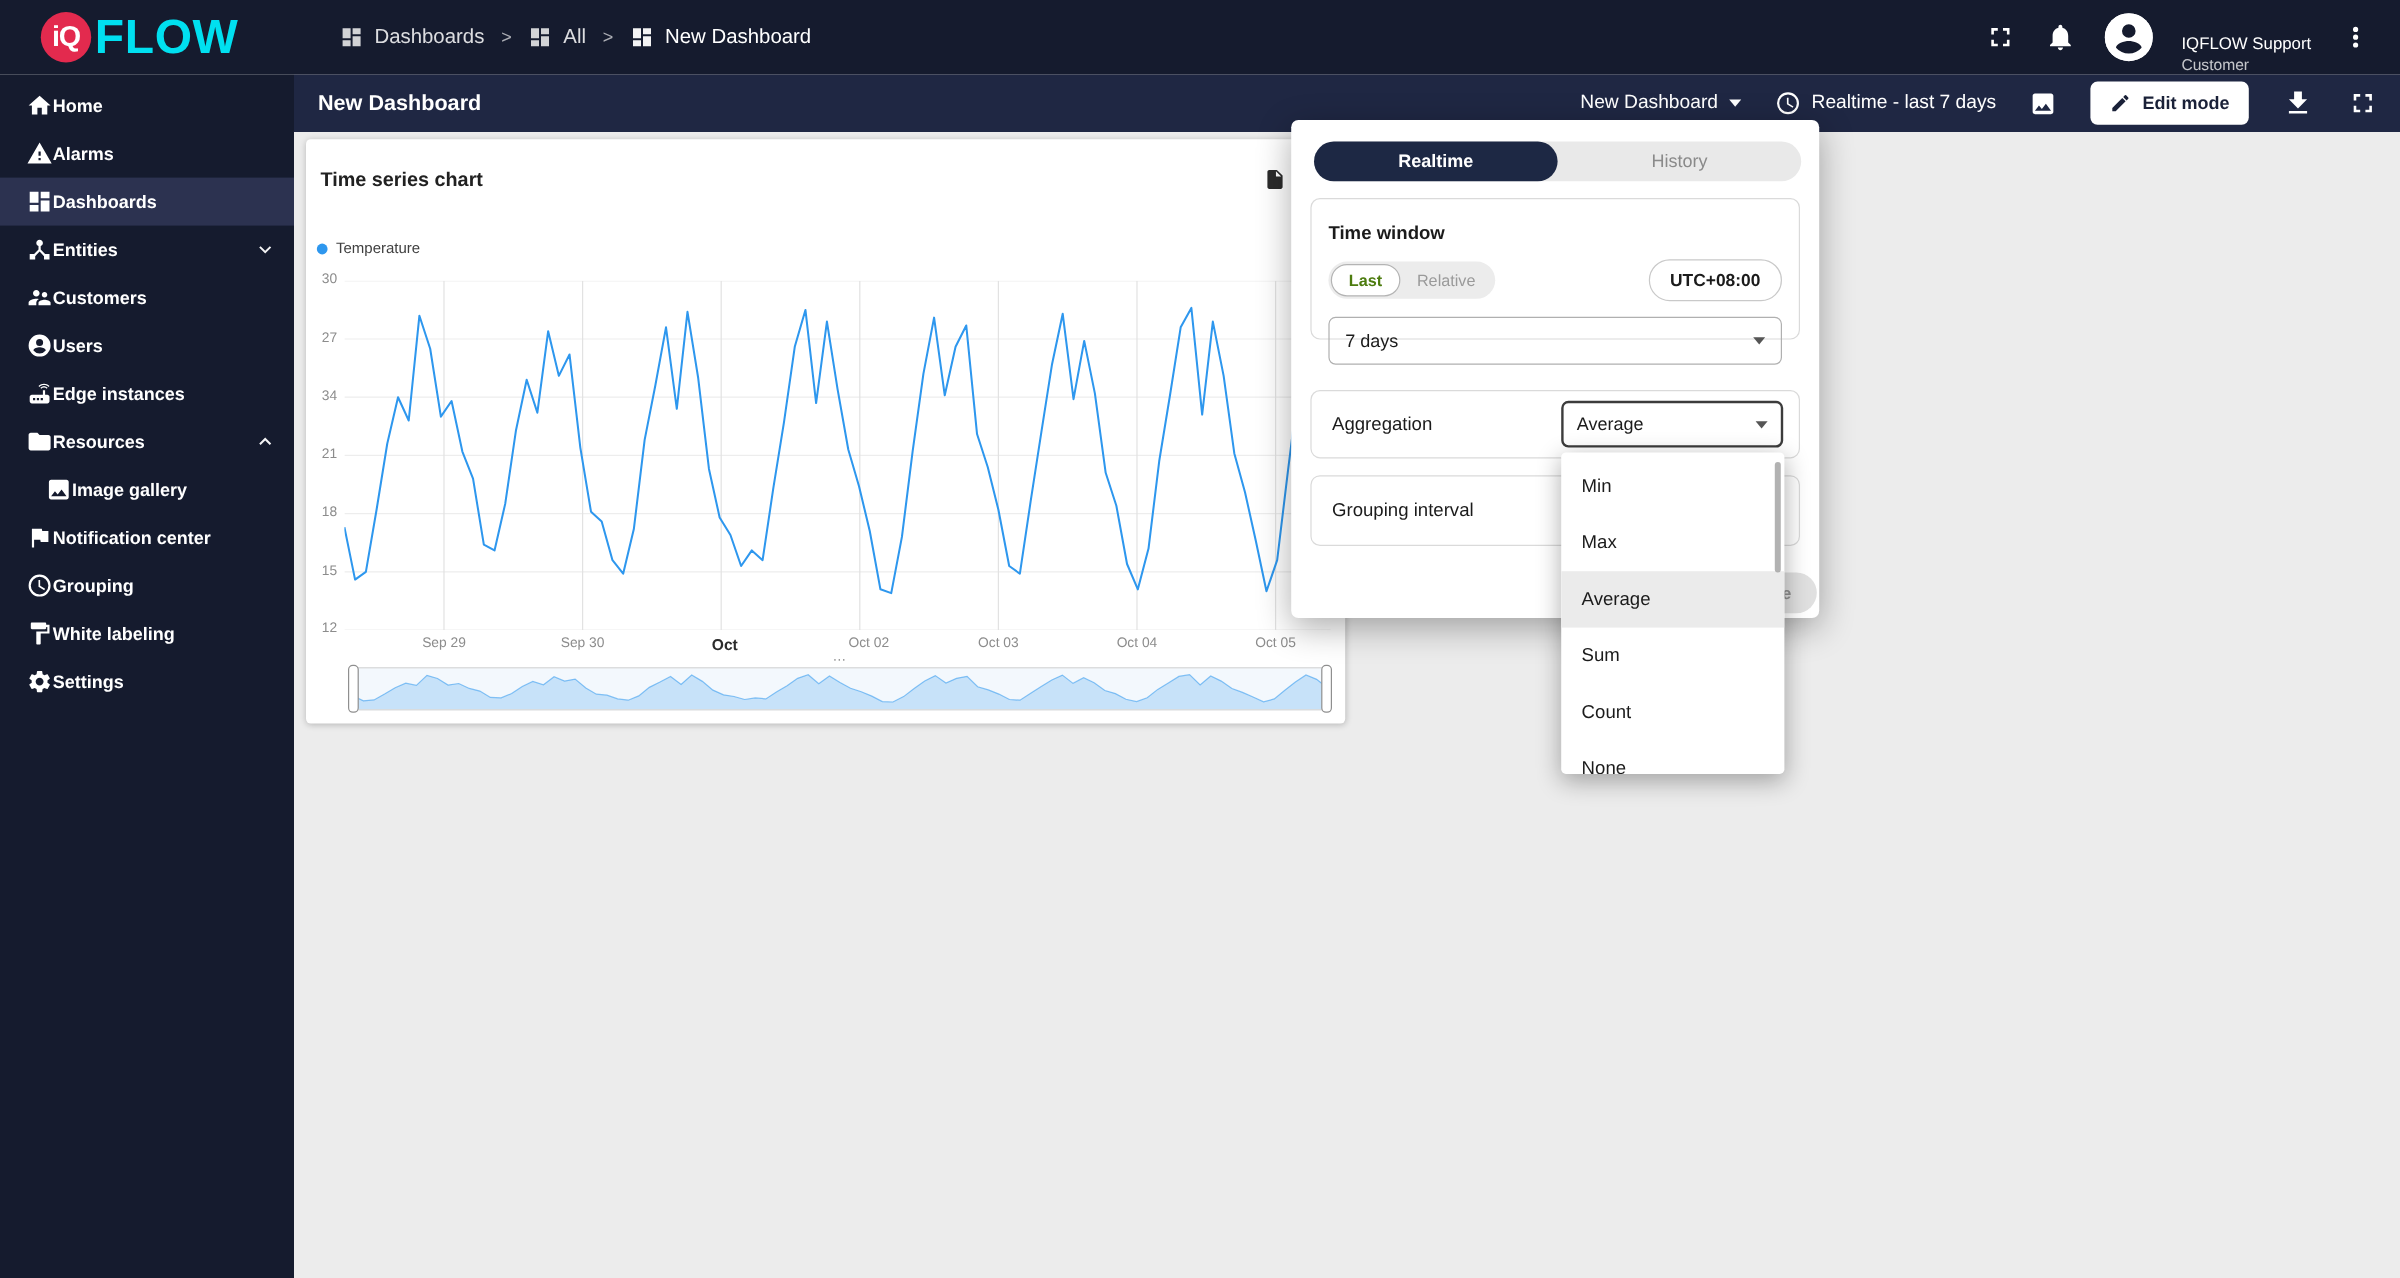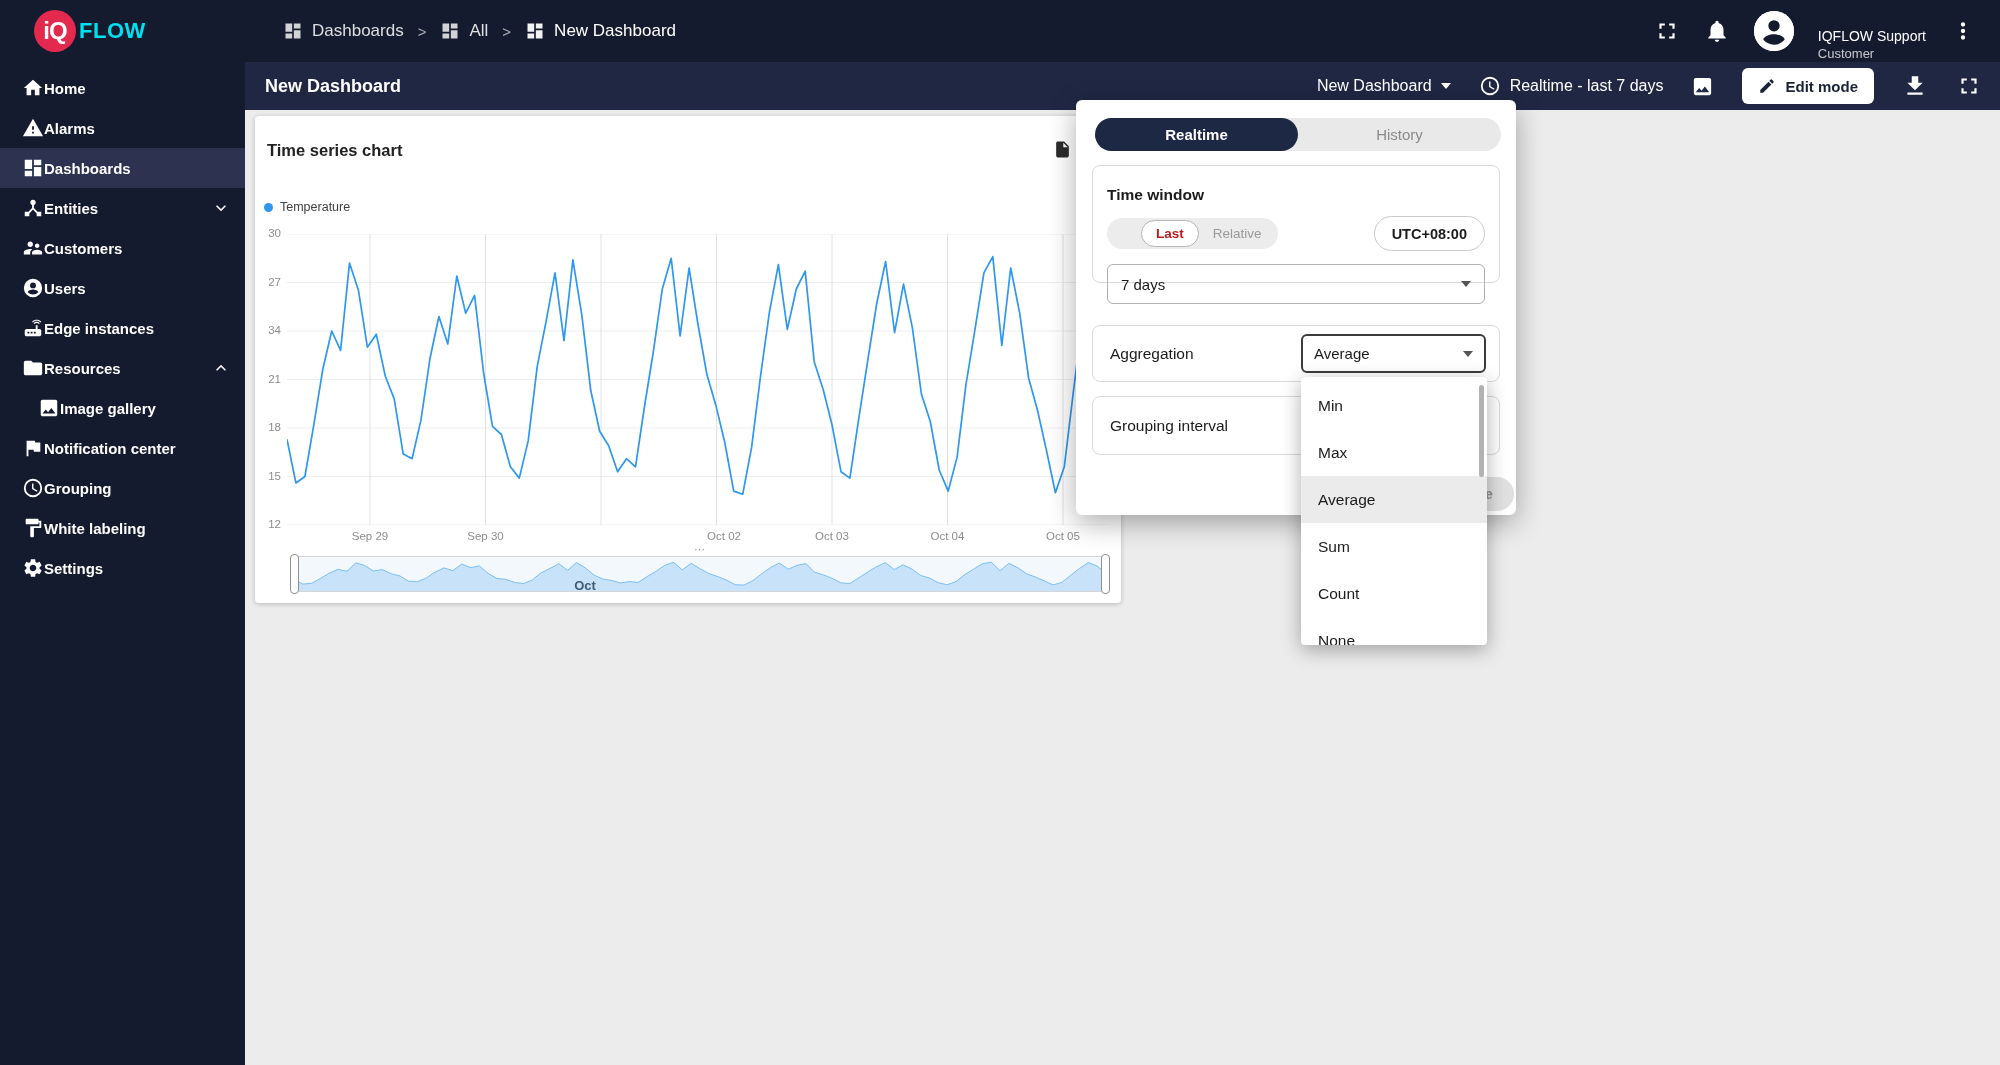--- a/index.html
+++ b/index.html
@@ -5,21 +5,21 @@
   * { box-sizing: border-box; margin: 0; padding: 0; }
   html,body { width:2000px; height:1065px; overflow:hidden; }
   body { font-family:"Liberation Sans", sans-serif; background:#ececec; position:relative; color:#1b1b1b; }
   .ic { display:inline-flex; align-items:center; justify-content:center; }
   .ic svg { width:100%; height:100%; display:block; }
 
   
   .topbar { position:absolute; left:0; top:0; width:2000px; height:62px; background:#151b2e; display:flex; align-items:center; color:#fff; z-index:12; }
   .logo { width:245px; padding-left:34px; display:flex; align-items:center; gap:3px; }
   .logo-circle { width:42px; height:42px; border-radius:50%; background:#e32a4e; color:#fff; display:flex; align-items:center; justify-content:center; font-weight:bold; font-size:24px; letter-spacing:-1px; }
-  .logo-text { font-size:22px; font-weight:bold; color:#00e0f0; letter-spacing:0.5px; }
+  .logo-text { font-size:40px; font-weight:bold; color:#00e0f0; letter-spacing:0.5px; }
   .breadcrumb { margin-left:38px; display:flex; align-items:center; font-size:17px; }
   .crumb { display:flex; align-items:center; gap:9px; color:rgba(255,255,255,.85); cursor:pointer; }
   .crumb.last { color:#fff; }
   .crumb .ic { width:20px; height:20px; opacity:.95; }
   .crumb-sep { color:rgba(255,255,255,.65); margin:0 14px; font-size:15px; }
   .topbar-right { margin-left:auto; display:flex; align-items:center; gap:24px; padding-right:24px; }
   .tb-icon { width:26px; height:26px; color:#fff; cursor:pointer; }
   .avatar { width:40px; height:40px; border-radius:50%; background:#fff; color:#151b2e; cursor:pointer; }
   .avatar svg { width:100%; height:100%; }
   .user-block { line-height:1.3;margin-top:28px; }
@@ -64,21 +64,21 @@
   
   .time-panel { position:absolute; left:1076px; top:100px; width:440px; height:415px; background:#fff; border-radius:6px; box-shadow:0 8px 28px rgba(0,0,0,.32); z-index:20; }
   .tp-tabs { position:absolute; left:19px; top:18px; width:406px; height:33px; background:#e9e9e9; border-radius:17px; display:flex; }
   .tp-tab { flex:1; display:flex; align-items:center; justify-content:center; font-size:15px; color:#8a8a8a; border-radius:17px; cursor:pointer; }
   .tp-tab.active { background:#1d2844; color:#fff; font-weight:bold; }
   .tw-card { position:absolute; left:16px; top:65px; width:408px; height:118px; border:1px solid #dadada; border-radius:8px; padding:20px 14px; }
   .tw-title { font-size:15.5px; font-weight:bold; color:#1b1b1b; }
   .tw-row { margin-top:12px; display:flex; align-items:center; }
   .seg { background:#ececec; border-radius:16px; height:31px; display:flex; align-items:center; padding:2px; }
   .seg-opt { padding:0 14px; height:27px; display:flex; align-items:center; font-size:13.5px; color:#9a9a9a; border-radius:14px; cursor:pointer; }
-  .seg-opt.active { background:#fff; border:1px solid #b4b4b4; color:#b91c1c; font-weight:bold;margin-left:32px; }
+  .seg-opt.active { background:#fff; border:1px solid #b4b4b4; color:#4d7c0f; font-weight:bold; }
   .tz-btn { margin-left:auto; border:1px solid #c9c9c9; background:#fff; border-radius:18px; height:35px; padding:0 17px; display:flex; align-items:center; font-size:14.5px; font-weight:bold; color:#1b1b1b; font-family:inherit; cursor:pointer; }
   .duration-select { margin-top:13px; border:1px solid #b0b0b0; border-radius:6px; height:40px; display:flex; align-items:center; justify-content:space-between; padding:0 13px; font-size:15px; color:#1b1b1b; cursor:pointer; }
   .duration-select .caret, .agg-select .caret { color:#555; }
   .panel-row { position:absolute; left:16px; width:408px; border:1px solid #dadada; border-radius:8px; display:flex; align-items:center; padding:0 17px; font-size:15.5px; color:#1b1b1b; }
   .row-agg { top:225px; height:57px; }
   .row-group { top:296px; height:59px; }
   .agg-select { position:absolute; left:225px; top:234px; width:185px; height:39px; background:#fff; border:2px solid #3c3c3c; border-radius:6px; display:flex; align-items:center; justify-content:space-between; padding:0 11px; font-size:15px; z-index:2; cursor:pointer; }
   .update-btn { position:absolute; left:348px; top:377px; width:90px; height:34px; background:#e0e0e0; color:#8f8f8f; border:none; border-radius:17px; font-size:14px; font-weight:bold; font-family:inherit; z-index:1; cursor:pointer; }
 
   
@@ -347,21 +347,21 @@
           <div class="ylab" style="top: 159.5px;">27</div>
           <div class="ylab" style="top: 208px;">34</div>
           <div class="ylab" style="top: 256.5px;">21</div>
           <div class="ylab" style="top: 305px;">18</div>
           <div class="ylab" style="top: 353.5px;">15</div>
           <div class="ylab" style="top: 402px;">12</div>
         </div>
       <div id="xlabs">
           <div class="xlab" style="left: 115.022px;">Sep 29</div>
           <div class="xlab" style="left: 230.513px;">Sep 30</div>
-          <div class="xlab major" style="left: 330px; margin-top: 48px;">Oct</div>
+          <div class="xlab major" style="left: 349px;">Oct</div>
           <div class="xlab" style="left: 469px;">Oct 02</div>
           <div class="xlab" style="left: 576.986px;">Oct 03</div>
           <div class="xlab" style="left: 692.477px;">Oct 04</div>
           <div class="xlab" style="left: 807.968px;">Oct 05</div>
         </div>
       <div class="scrubber">
         <div class="scrub-grip">⋯</div>
         <svg id="scrub-svg" width="812" height="34" viewBox="0 0 812 34" preserveAspectRatio="none">
             <path d="M0,34 L0.0,22.8 L8.8,27.0 L17.7,26.3 L26.5,21.4 L35.3,16.1 L44.1,12.3 L53.0,14.2 L61.8,5.8 L70.6,8.4 L79.4,13.9 L88.3,12.6 L97.1,16.7 L105.9,18.9 L114.7,24.2 L123.6,24.6 L132.4,20.9 L141.2,15.0 L150.0,10.9 L158.9,13.6 L167.7,7.0 L176.5,10.6 L185.3,8.9 L194.2,16.4 L203.0,21.5 L211.8,22.3 L220.7,25.4 L229.5,26.5 L238.3,22.9 L247.1,15.8 L256.0,11.4 L264.8,6.7 L273.6,13.3 L282.4,5.5 L291.3,10.8 L300.1,18.1 L308.9,22.0 L317.7,23.4 L326.6,25.9 L335.4,24.6 L344.2,25.4 L353.0,19.6 L361.9,14.4 L370.7,8.3 L379.5,5.3 L388.3,12.8 L397.2,6.3 L406.0,11.7 L414.8,16.5 L423.7,19.5 L432.5,23.1 L441.3,27.7 L450.1,28.0 L459.0,23.5 L467.8,16.7 L476.6,10.5 L485.4,6.0 L494.3,12.2 L503.1,8.3 L511.9,6.6 L520.7,15.3 L529.6,17.9 L538.4,21.4 L547.2,25.9 L556.0,26.5 L564.9,20.7 L573.7,15.1 L582.5,9.7 L591.3,5.6 L600.2,12.5 L609.0,7.8 L617.8,12.0 L626.7,18.4 L635.5,21.0 L644.3,25.7 L653.1,27.7 L662.0,24.5 L670.8,17.5 L679.6,12.2 L688.4,6.7 L697.3,5.2 L706.1,13.7 L714.9,6.3 L723.7,10.6 L732.6,16.8 L741.4,20.0 L750.2,23.8 L759.0,27.9 L767.9,25.4 L776.7,18.2 L785.5,11.4 L794.3,5.5 L803.2,9.1 L812.0,16.1 L812,34 Z" fill="rgba(46,151,238,0.22)"></path>
             <polyline points="0.0,22.8 8.8,27.0 17.7,26.3 26.5,21.4 35.3,16.1 44.1,12.3 53.0,14.2 61.8,5.8 70.6,8.4 79.4,13.9 88.3,12.6 97.1,16.7 105.9,18.9 114.7,24.2 123.6,24.6 132.4,20.9 141.2,15.0 150.0,10.9 158.9,13.6 167.7,7.0 176.5,10.6 185.3,8.9 194.2,16.4 203.0,21.5 211.8,22.3 220.7,25.4 229.5,26.5 238.3,22.9 247.1,15.8 256.0,11.4 264.8,6.7 273.6,13.3 282.4,5.5 291.3,10.8 300.1,18.1 308.9,22.0 317.7,23.4 326.6,25.9 335.4,24.6 344.2,25.4 353.0,19.6 361.9,14.4 370.7,8.3 379.5,5.3 388.3,12.8 397.2,6.3 406.0,11.7 414.8,16.5 423.7,19.5 432.5,23.1 441.3,27.7 450.1,28.0 459.0,23.5 467.8,16.7 476.6,10.5 485.4,6.0 494.3,12.2 503.1,8.3 511.9,6.6 520.7,15.3 529.6,17.9 538.4,21.4 547.2,25.9 556.0,26.5 564.9,20.7 573.7,15.1 582.5,9.7 591.3,5.6 600.2,12.5 609.0,7.8 617.8,12.0 626.7,18.4 635.5,21.0 644.3,25.7 653.1,27.7 662.0,24.5 670.8,17.5 679.6,12.2 688.4,6.7 697.3,5.2 706.1,13.7 714.9,6.3 723.7,10.6 732.6,16.8 741.4,20.0 750.2,23.8 759.0,27.9 767.9,25.4 776.7,18.2 785.5,11.4 794.3,5.5 803.2,9.1 812.0,16.1" fill="none" stroke="rgba(46,151,238,0.55)" stroke-width="1"></polyline>

